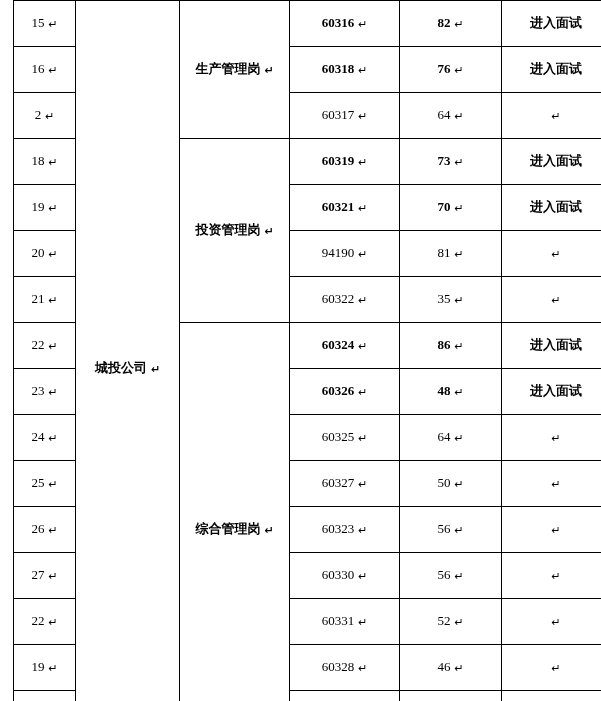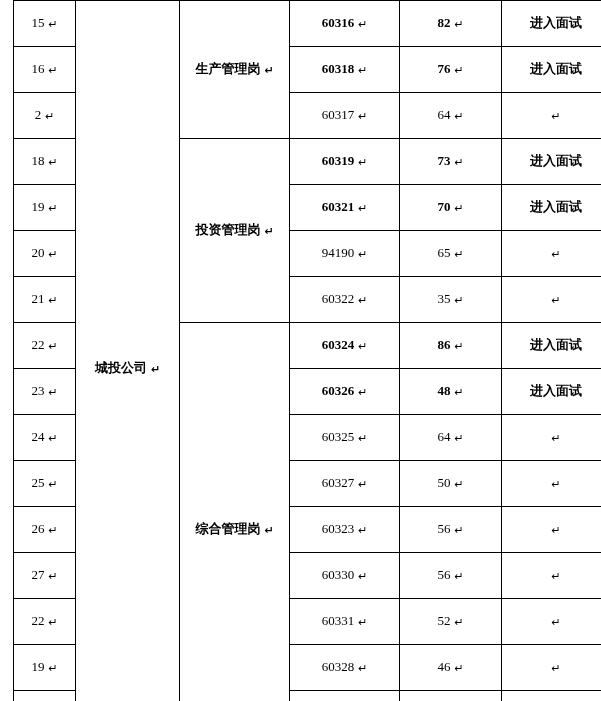--- a/index.html
+++ b/index.html
@@ -260,21 +260,21 @@
           </div>
         </td>
         <td class="id">
           <div class="cell-inner">
             <span class="txt num">94190</span>
             <span class="ret">↵</span>
           </div>
         </td>
         <td class="score">
           <div class="cell-inner">
-            <span class="txt num">65</span>
+            <span class="txt num">81</span>
             <span class="ret">↵</span>
           </div>
         </td>
         <td class="res plain">
           <div class="cell-inner">
             <span class="ret solo">↵</span>
           </div>
         </td>
       </tr>
 

